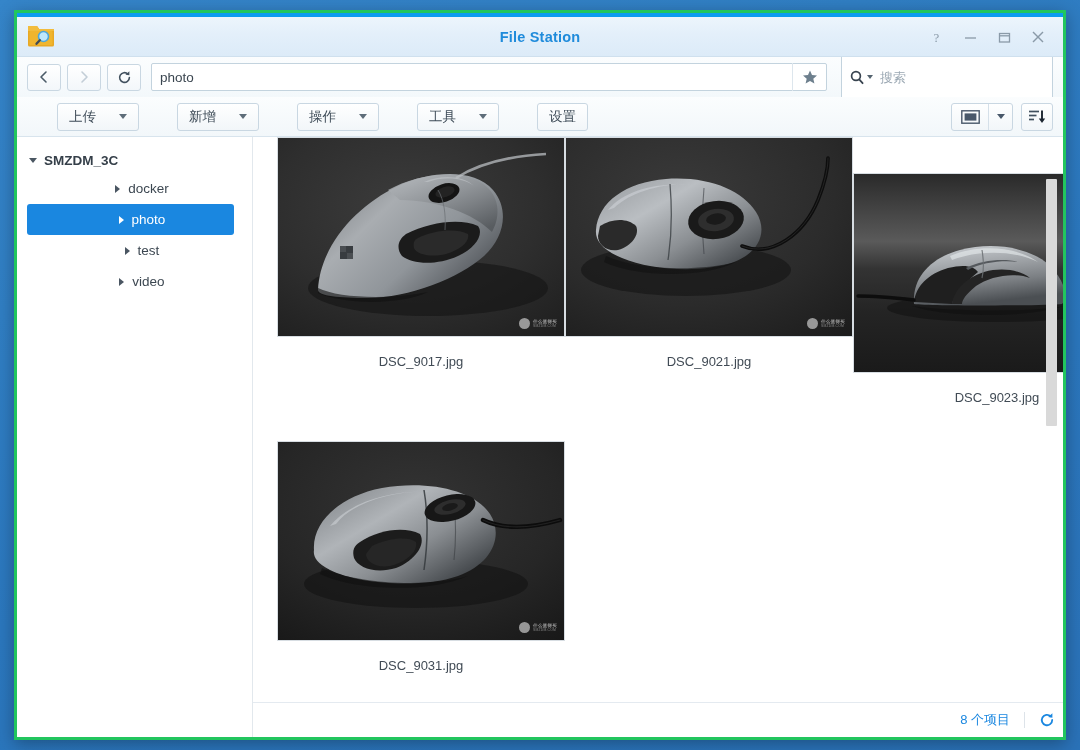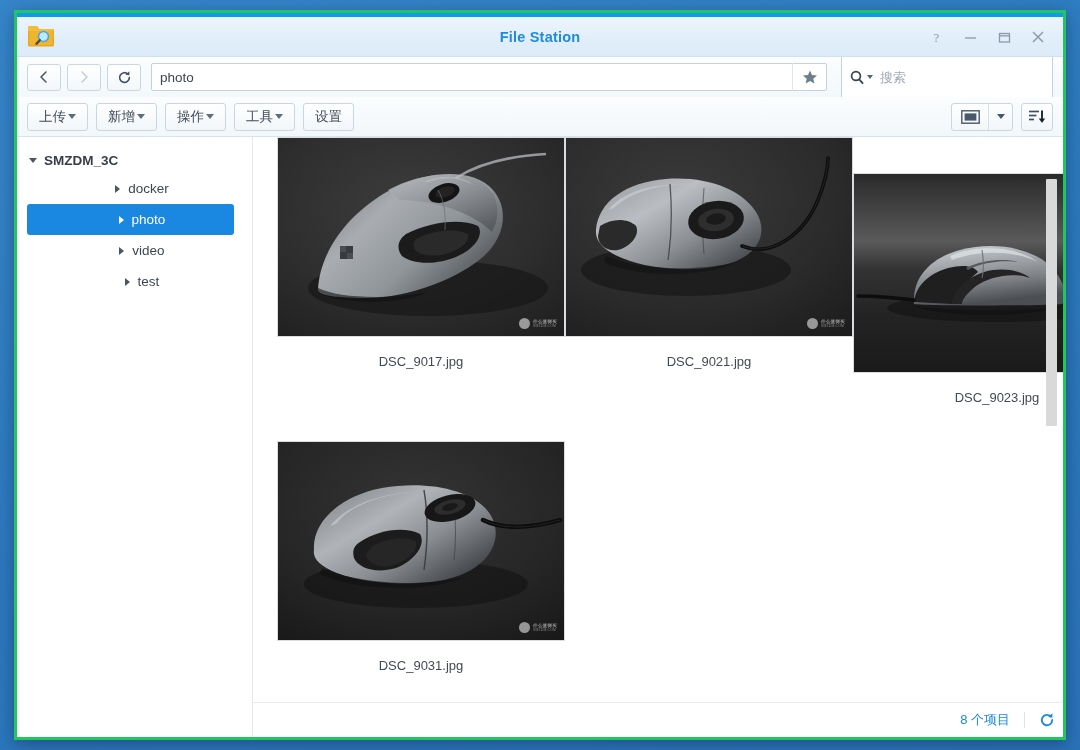--- a/index.html
+++ b/index.html
@@ -148,23 +148,23 @@
     display: flex; align-items: center;
     padding: 0 10px;
     gap: 8px;
   }
   .tbtn {
     height: 28px;
     padding: 0 11px;
     border: 1px solid #c9d7e2;
     border-radius: 3px;
     background: linear-gradient(to bottom,#ffffff,#f2f6f9);
-    display: flex; align-items: center; gap: 2px;
+    display: flex; align-items: center; gap: 23px;
     font-size: 13.5px; color: #3f4c58;
-    cursor: default; white-space: nowrap;
+    cursor: default; white-space: nowrap; margin-left: 30px;
   }
   .tbtn .caret {
     width: 0; height: 0;
     border-left: 4px solid transparent;
     border-right: 4px solid transparent;
     border-top: 5px solid #5e6d79;
   }
   .tb-right { margin-left: auto; display: flex; align-items: center; gap: 8px; }
   .viewgroup {
     display: flex; align-items: center;
@@ -466,25 +466,25 @@
       <div class="tree-item">
         <span class="tri"></span>
         <span>docker</span>
       </div>
       <div class="tree-item selected">
         <span class="tri"></span>
         <span>photo</span>
       </div>
       <div class="tree-item">
         <span class="tri"></span>
-        <span>video</span>
+        <span>test</span>
       </div>
       <div class="tree-item">
         <span class="tri"></span>
-        <span>test</span>
+        <span>video</span>
       </div>
     </div>
 
     <div class="content">
       <div class="grid-scroll">
         <div class="grid">
 
           <div class="cell">
             <div class="thumb">
               <div class="photo">

